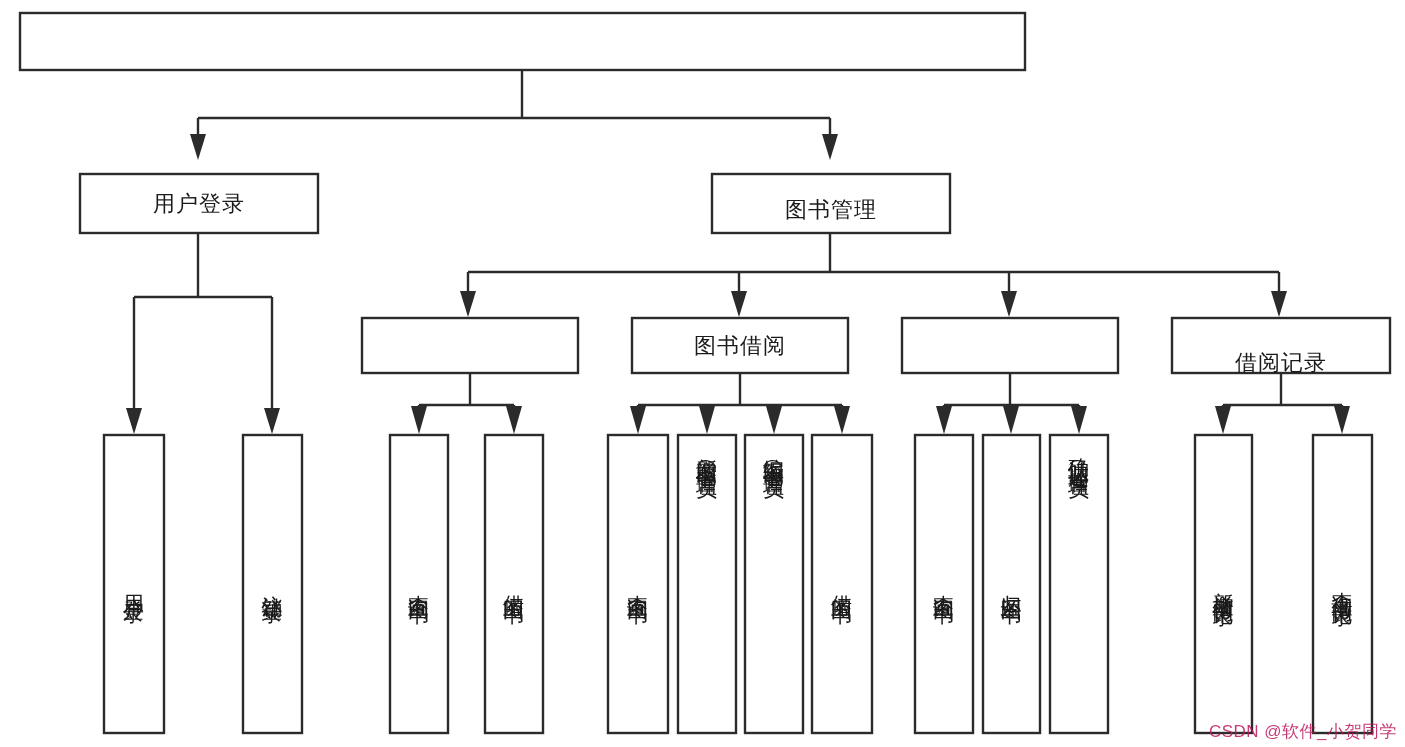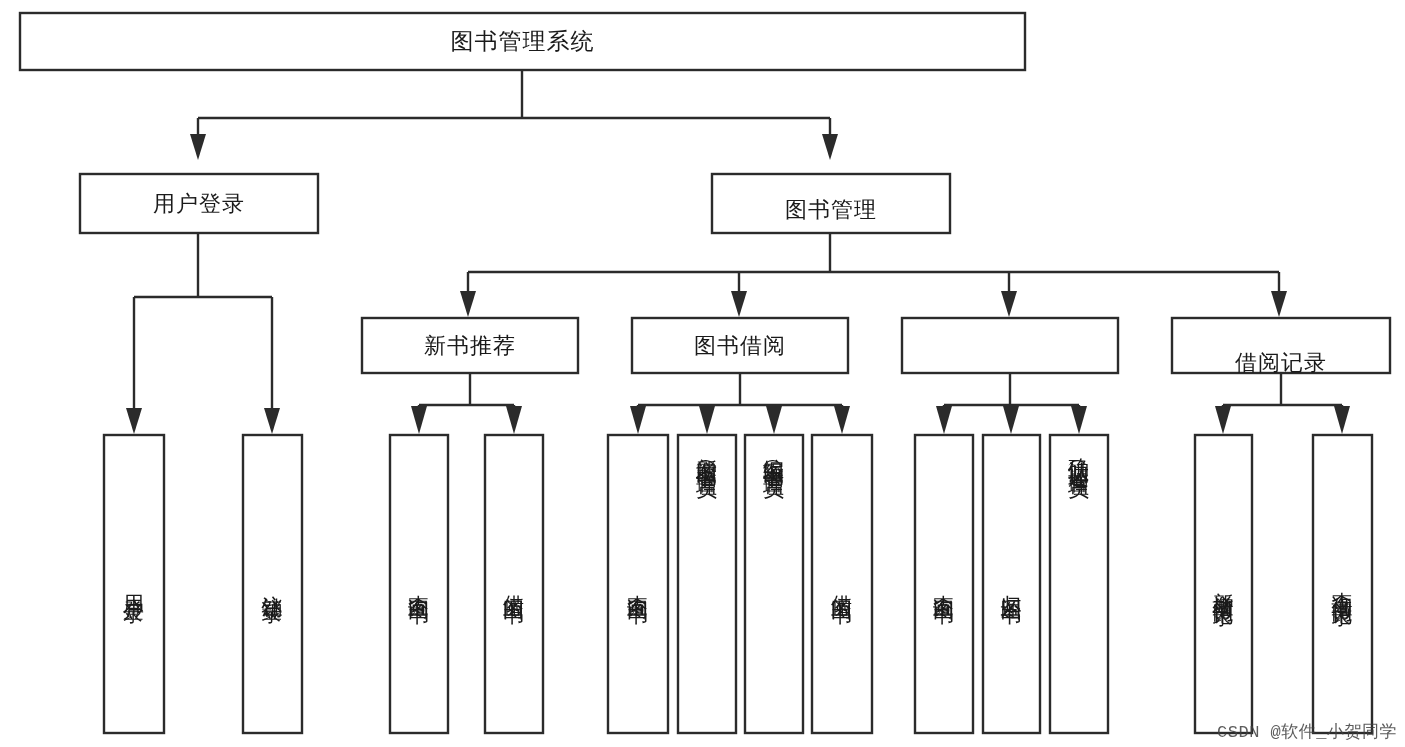--- a/index.html
+++ b/index.html
@@ -71,23 +71,23 @@
     letter-spacing: 1px;
     white-space: nowrap;
   }
   .title-text {
     font-size: 23px;
   }
   #watermark {
     position: absolute;
     right: 8px;
     bottom: 4px;
-    font-family: Liberation Mono, monospace;
+    font-family: Liberation Sans, sans-serif;
     font-size: 17px;
-    color: #404040;
+    color: #be185d;
     opacity: 0.85;
     letter-spacing: 0.5px;
     white-space: nowrap;
     pointer-events: none;
   }
 </style>
 </head>
 <body>
 
 <div id="diagram-root">
@@ -190,35 +190,29 @@
 
     <rect class="node-box" x="915" y="435" width="58" height="298"></rect>
     <rect class="node-box" x="983" y="435" width="57" height="298"></rect>
     <rect class="node-box" x="1050" y="435" width="58" height="298"></rect>
 
     <rect class="node-box" x="1195" y="435" width="57" height="298"></rect>
     <rect class="node-box" x="1313" y="435" width="59" height="298"></rect>
 
   </svg>
 
-  <div class="hlabel-wrap" style="left:20px; top:13px; width:1005px; height:57px;">
-    <span class="hlabel-text title-text">图书管理系统</span>
-  </div>
 
   <div class="hlabel-wrap" style="left:80px; top:174px; width:238px; height:59px;">
     <span class="hlabel-text">用户登录</span>
   </div>
 
   <div class="hlabel-wrap" style="left:712px; top:174px; width:238px; height:72px;">
     <span class="hlabel-text">图书管理</span>
   </div>
 
-  <div class="hlabel-wrap" style="left:362px; top:318px; width:216px; height:55px;">
-    <span class="hlabel-text">新书推荐</span>
-  </div>
 
   <div class="hlabel-wrap" style="left:632px; top:318px; width:216px; height:55px;">
     <span class="hlabel-text">图书借阅</span>
   </div>
 
 
   <div class="hlabel-wrap" style="left:1172px; top:335px; width:218px; height:55px;">
     <span class="hlabel-text">借阅记录</span>
   </div>
 

